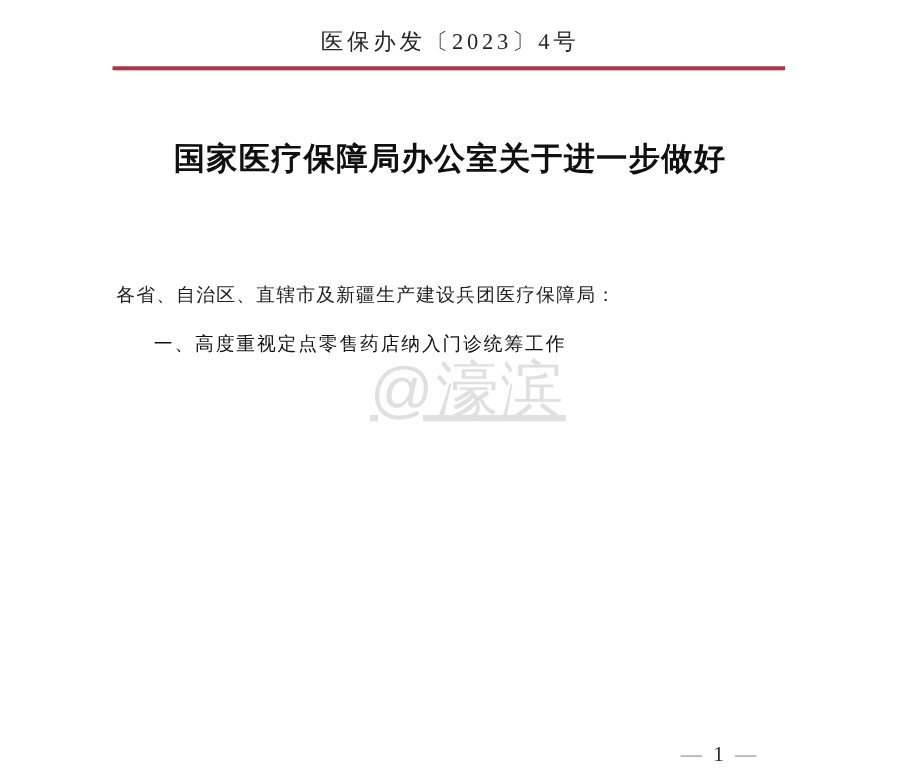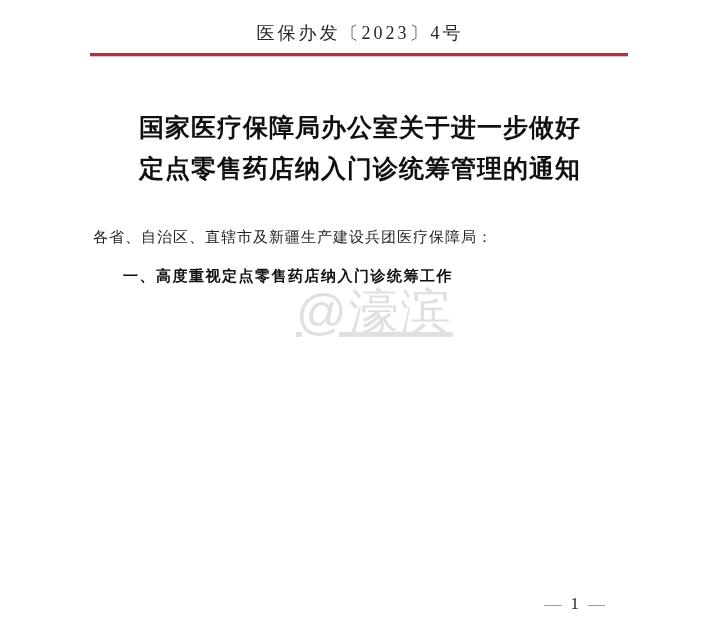--- a/index.html
+++ b/index.html
@@ -54,21 +54,21 @@
     line-height: 37.5px;
     letter-spacing: 1px;
     text-align: justify;
     text-justify: inter-character;
     color: #1f1f1f;
   }
   .doc-body p { margin: 0; }
   .indent { text-indent: 2em; }
   .section-heading {
     font-family: "Liberation Sans", sans-serif;
-    font-weight: bold;
+    font-weight: normal;
     letter-spacing: 1.5px;
     color: #111111;
   }
   .watermark {
     position: absolute;
     left: 296px;
     top: 282px;
     font-family: "Liberation Sans", sans-serif;
     font-size: 50px;
     line-height: 60px;
@@ -96,21 +96,20 @@
 <body>
 
 <div class="page">
 
   <div class="doc-number">医保办发〔2023〕4号</div>
 
   <div class="red-rule" style="background: rgb(162, 58, 72);"></div>
 
   <h1 class="doc-title">
     <span class="title-line">国家医疗保障局办公室关于进一步做好</span>
-    <span class="title-line">定点零售药店纳入门诊统筹管理的通知</span>
   </h1>
 
   <div class="doc-body">
     <p class="salutation">各省、自治区、直辖市及新疆生产建设兵团医疗保障局：</p>
     <p class="section-heading indent">一、高度重视定点零售药店纳入门诊统筹工作</p>
   </div>
 
   <div class="watermark" style="color: rgb(199, 199, 199); text-decoration: underline;">@濠滨</div>
 
   <div class="page-number">

